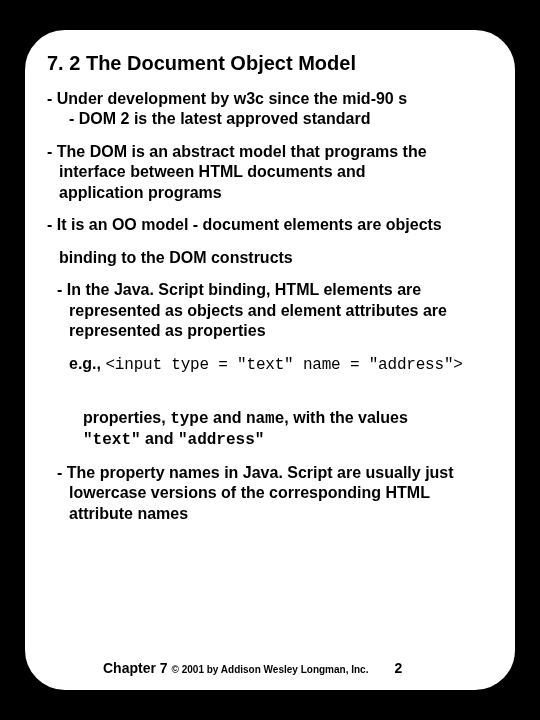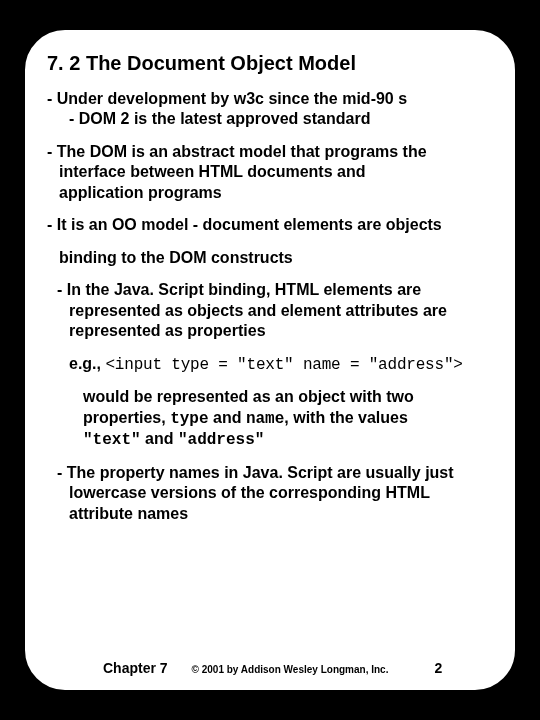--- a/index.html
+++ b/index.html
@@ -35,21 +35,21 @@
     flex: 1;
   }
   .b0 { margin-bottom: 12px; }
   .ind1 { padding-left: 12px; display: block; }
   .ind2 { padding-left: 22px; display: block; }
   .mono { font-family: "Courier New", Courier, monospace; font-weight: normal; letter-spacing: -0.2px; }
   .monob { font-family: "Courier New", Courier, monospace; font-weight: bold; }
   .footer {
     display: flex;
     align-items: baseline;
-    gap: 24px;
+    gap: 4px;
     padding-left: 56px;
     font-size: 14px;
     font-weight: bold;
   }
   .copyright { font-size: 10px; font-weight: bold; }
   .pagenum { font-size: 14px; font-weight: bold; margin-left: 22px; }
 </style>
 </head>
 <body>
 
@@ -83,21 +83,21 @@
       <span class="ind1">represented as objects and element attributes are</span>
       <span class="ind1">represented as properties</span>
     </div>
 
     <div class="b0" style="padding-left:22px;">
       <span>e.g.,</span>
       <span class="mono">&lt;input type = "text" name = "address"&gt;</span>
     </div>
 
     <div class="b0" style="padding-left:36px;">
-      <span>would be represented as an object with two</span><br>
+      <br>
       <span>properties, </span><span class="monob">type</span><span> and </span><span class="monob">name</span><span>, with the values</span><br>
       <span class="monob">"text"</span><span> and </span><span class="monob">"address"</span>
     </div>
 
     <div class="b0" style="padding-left:10px;">
       <span>- The property names in Java. Script are usually just</span>
       <span class="ind1">lowercase versions of the corresponding HTML</span>
       <span class="ind1">attribute names</span>
     </div>
 

